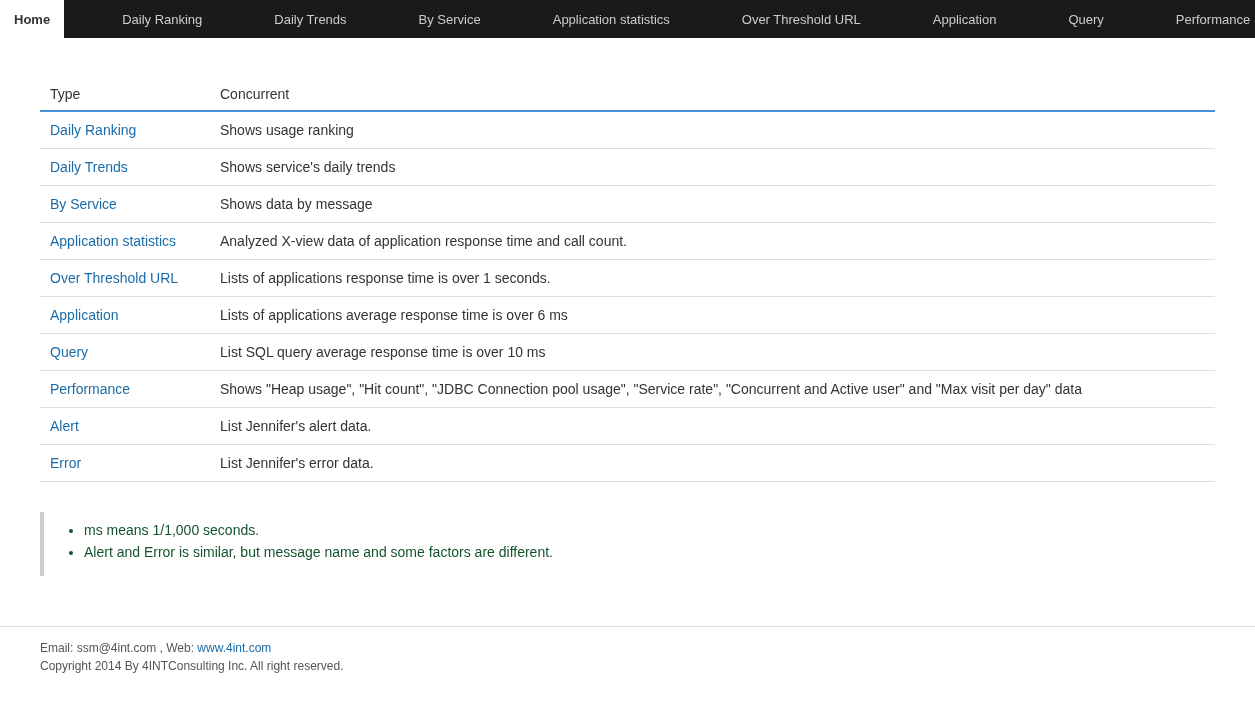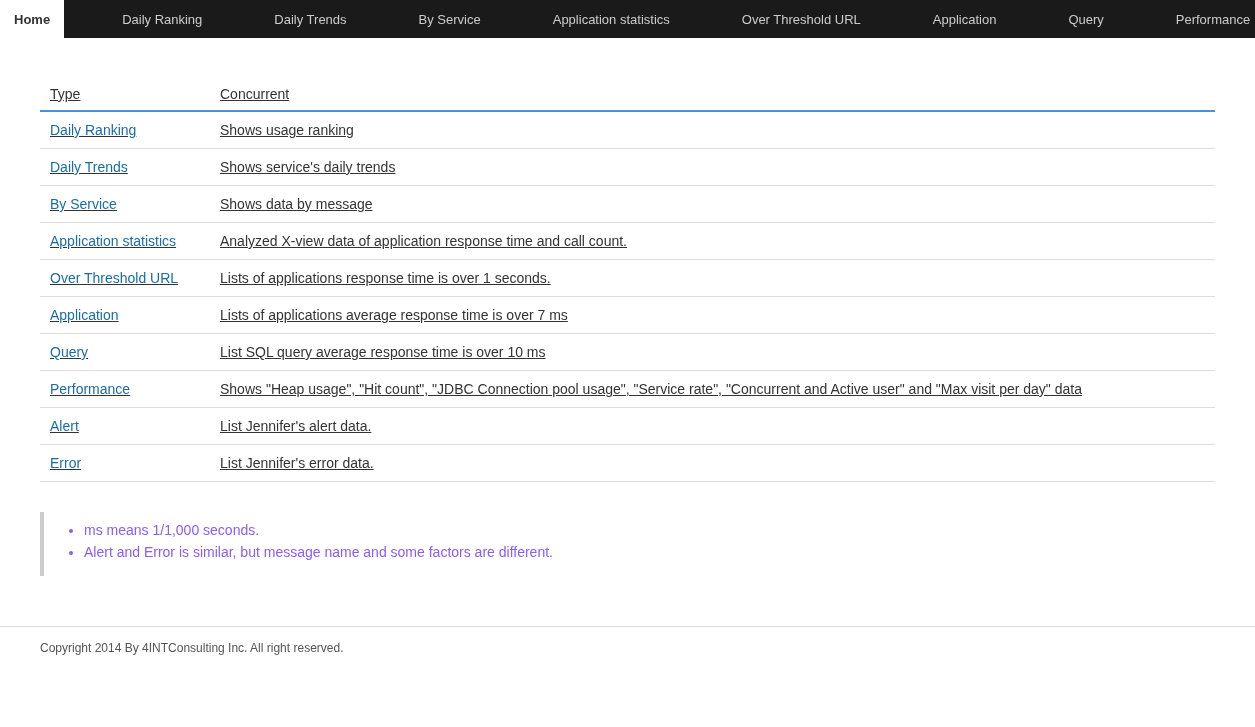--- a/index.html
+++ b/index.html
@@ -49,21 +49,20 @@
       font-size: 32px;
       font-weight: bold;
       color: #222;
       margin-bottom: 24px;
     }
 
     
     table {
       width: 100%;
       border-collapse: collapse;
-      text-decoration: underline;
     }
 
     table thead tr {
       border-bottom: 2px solid #4a90d9;
     }
 
     table thead th {
       text-align: left;
       padding: 8px 10px;
       font-weight: normal;
@@ -98,21 +97,21 @@
       border-left: 4px solid #ccc;
     }
 
     .notes-section ul {
       list-style: disc;
       padding-left: 20px;
     }
 
     .notes-section ul li {
       margin-bottom: 6px;
-      color: #8b5cf6;
+      color: #14532d;
       font-size: 14px;
     }
 
     
     footer {
       margin-top: 30px;
       padding: 14px 40px;
       border-top: 1px solid #ddd;
       font-size: 12px;
       color: #555;
@@ -171,21 +170,21 @@
         <tr>
           <td><a href="#" class="link-cell">Application statistics</a></td>
           <td>Analyzed X-view data of application response time and call count.</td>
         </tr>
         <tr>
           <td><a href="#" class="link-cell">Over Threshold URL</a></td>
           <td>Lists of applications response time is over 1 seconds.</td>
         </tr>
         <tr>
           <td><a href="#" class="link-cell">Application</a></td>
-          <td>Lists of applications average response time is over 7 ms</td>
+          <td>Lists of applications average response time is over 6 ms</td>
         </tr>
         <tr>
           <td><a href="#" class="link-cell">Query</a></td>
           <td>List SQL query average response time is over 10 ms</td>
         </tr>
         <tr>
           <td><a href="#" class="link-cell">Performance</a></td>
           <td>Shows "Heap usage", "Hit count", "JDBC Connection pool usage", "Service rate", "Concurrent and Active user" and "Max visit per day" data</td>
         </tr>
         <tr>
@@ -202,14 +201,17 @@
   <div class="notes-section">
     <ul id="notes-list">
 
     <li>ms means 1/1,000 seconds.</li>
         <li>Alert and Error is similar, but message name and some factors are different.</li>
       </ul>
   </div>
 </div>
 
 <footer>
+  <div class="footer-line">
+    <span>Email: ssm@4int.com , Web: </span><a href="#">www.4int.com</a>
+  </div>
   <div class="footer-line">Copyright 2014 By 4INTConsulting Inc. All right reserved.</div>
 </footer>
 
 </body></html>

